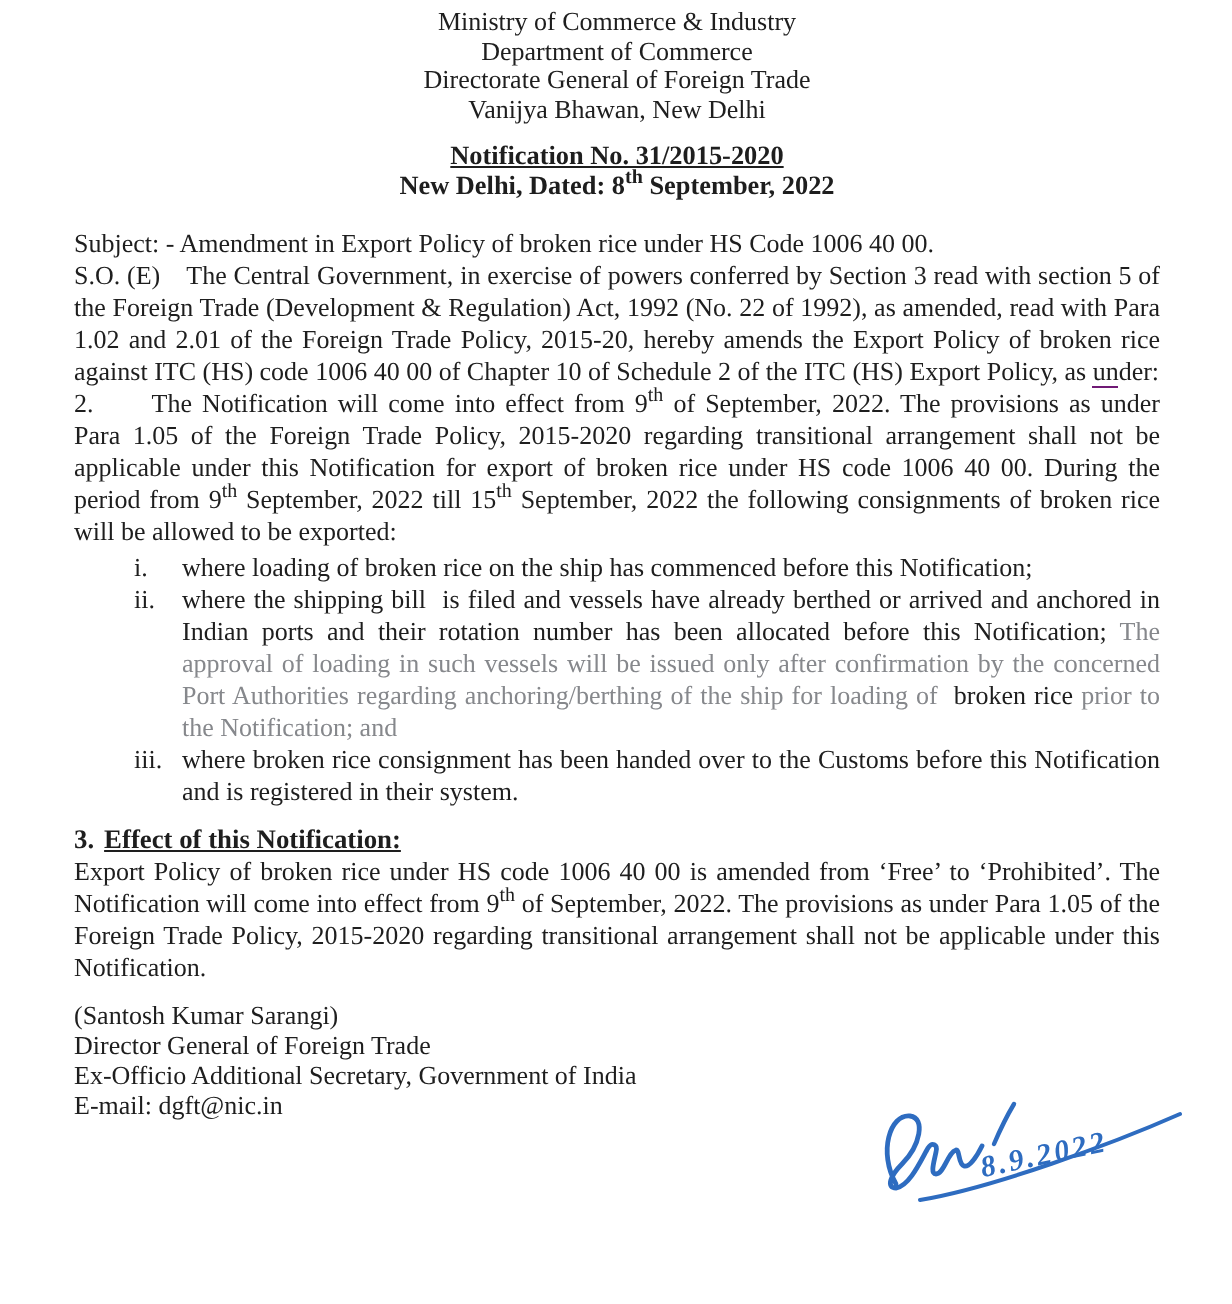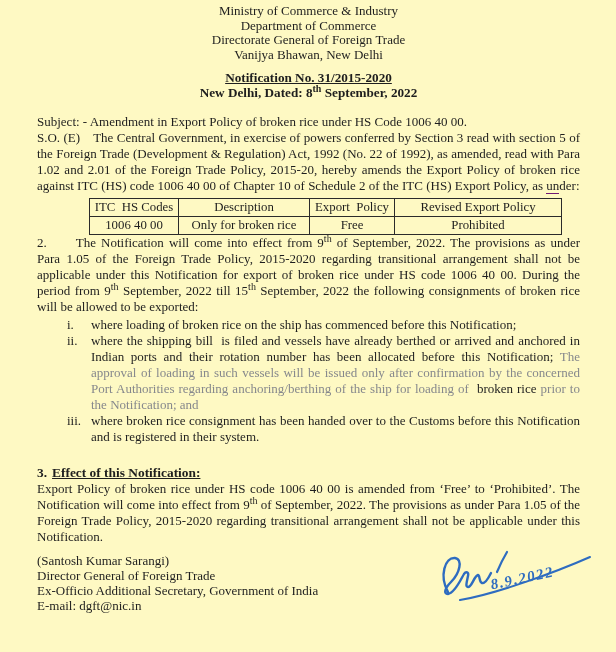--- a/index.html
+++ b/index.html
@@ -1,20 +1,20 @@
 <!DOCTYPE html>
 <html><head>
 <meta charset="utf-8">
 <style>
   html,body { margin:0; padding:0; background:#e8e8e8; }
   .page {
     position:relative;
     width:616px; height:652px;
     margin:0 auto;
-    background:#fef9c3;
+    background:#ffffff;
     font-family:"Liberation Serif","DejaVu Serif",serif;
     color:#1e1e1e;
     font-size:13px;
     overflow:hidden;
     box-sizing:border-box;
     padding:4px 36px 0 37px;
   }
   .doc-header { text-align:center; line-height:14.5px; }
   .doc-header div { white-space:nowrap; }
   .notif-heading { text-align:center; font-weight:bold; margin-top:8px; line-height:15px; font-size:13.2px; }
@@ -31,21 +31,21 @@
   table.policy th, table.policy td {
     border:1px solid #2b2b2b; font-weight:normal; text-align:center;
     font-size:12.8px; line-height:17px; padding:0 3px;
   }
   .col-hs{width:82px}.col-desc{width:124px}.col-ep{width:78px}.col-rep{width:160px}
   .cons-list { margin-top:2px; }
   .list-row { display:flex; line-height:16px; }
   .list-marker { width:24px; margin-left:30px; flex:none; }
   .list-text { flex:1; text-align:justify; }
   .gray { color:#86888c; }
-  .section-heading { margin-top:20px; font-weight:bold; font-size:13.4px; line-height:16px; }
+  .section-heading { margin-top:8px; font-weight:bold; font-size:13.4px; line-height:16px; }
   .section-title { text-decoration:underline; margin-left:5px; }
   .effect-para { margin-top:8px; }
   .signoff { margin-top:8px; text-align:left; line-height:15px; }
   .signature { position:absolute; top:548px; right:18px; width:164px; height:64px; pointer-events:none; }
   .signature svg { position:absolute; left:0; top:0; }
   .sig-date {
     position:absolute; left:56px; top:22px;
     transform:rotate(-12deg);
     color:#2e6cc0; font-size:15px; font-style:italic; font-weight:bold;
     letter-spacing:1.5px; white-space:nowrap;
@@ -65,36 +65,20 @@
 
   <div class="notif-heading">
     <div class="notif-number">Notification No. 31/2015-2020</div>
     <div><span>New Delhi, Dated: 8</span><sup>th</sup><span> September, 2022</span></div>
   </div>
 
   <div class="subject">Subject: - Amendment in Export Policy of broken rice under HS Code 1006 40 00.</div>
 
   <p class="body so-para"><span class="so-label">S.O. (E)</span><span>The Central Government, in exercise of powers conferred by Section 3 read with section 5 of the Foreign Trade (Development &amp; Regulation) Act, 1992 (No. 22 of 1992), as amended, read with Para 1.02 and 2.01 of the Foreign Trade Policy, 2015-20, hereby amends the Export Policy of broken rice against ITC (HS) code 1006 40 00 of Chapter 10 of Schedule 2 of the ITC (HS) Export Policy, as </span><span class="underlined">un</span><span>der:</span></p>
 
-  <table class="policy">
-    <tbody>
-        <tr>
-      <th class="col-hs">ITC&nbsp; HS Codes</th>
-      <th class="col-desc">Description</th>
-      <th class="col-ep">Export&nbsp; Policy</th>
-      <th class="col-rep">Revised Export Policy</th>
-    </tr>
-    <tr>
-      <td>1006 40 00</td>
-      <td>Only for broken rice</td>
-      <td>Free</td>
-      <td>Prohibited</td>
-    </tr>
-  </tbody>
-    </table>
 
   <p class="body para2"><span class="num-label">2.</span><span>The Notification will come into effect from 9</span><sup>th</sup><span> of September, 2022. The provisions as under Para 1.05 of the Foreign Trade Policy, 2015-2020 regarding transitional arrangement shall not be applicable under this Notification for export of broken rice under HS code 1006 40 00. During the period from 9</span><sup>th</sup><span> September, 2022 till 15</span><sup>th</sup><span> September, 2022 the following consignments of broken rice will be allowed to be exported:</span></p>
 
   <div class="cons-list">
     <div class="list-row">
       <span class="list-marker">i.</span>
       <span class="list-text"><span>where loading of broken rice on the ship has commenced before this Notification;</span></span>
     </div>
     <div class="list-row">
       <span class="list-marker">ii.</span>

